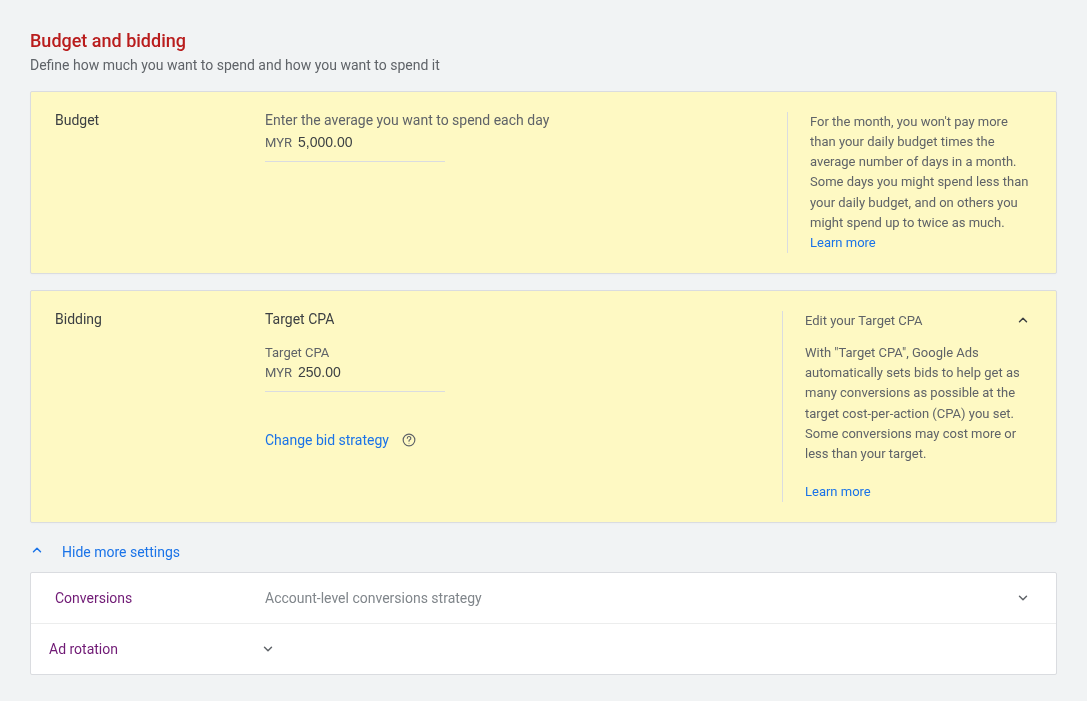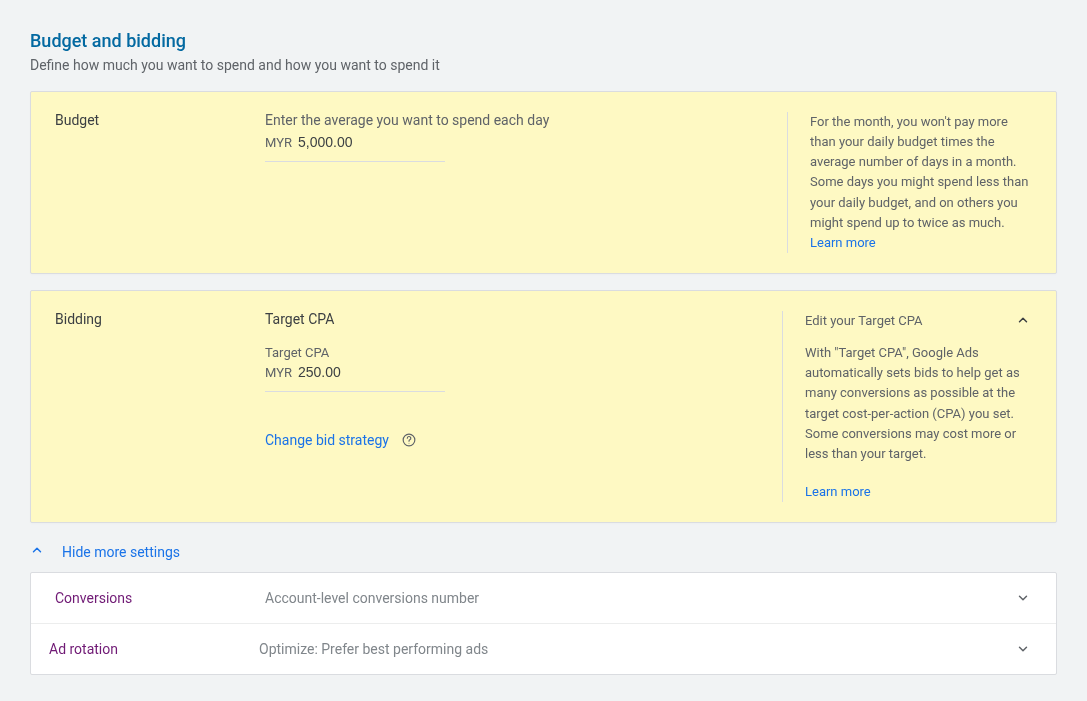--- a/index.html
+++ b/index.html
@@ -14,21 +14,21 @@
       font-size: 14px;
       padding: 30px;
       width: 1087px;
     }
     .page-header {
       margin-bottom: 18px;
     }
     .page-title {
       font-size: 18px;
       font-weight: 500;
-      color: #0369a1;
+      color: #b91c1c;
       margin-bottom: 6px;
     }
     .page-subtitle {
       font-size: 14px;
       color: #5f6368;
     }
     .card {
       background: #fef9c3;
       border: 1px solid #dadce0;
       border-radius: 2px;
@@ -251,29 +251,28 @@
     <svg width="14" height="14" viewBox="0 0 24 24" fill="none" stroke="#1a73e8" stroke-width="2.5" stroke-linecap="round" stroke-linejoin="round">
       <polyline points="18 15 12 9 6 15"></polyline>
     </svg>
   </span>
   <span>Hide more settings</span>
 </div>
 
 <div class="collapsed-list">
   <div class="collapsed-row">
     <div class="collapsed-label">Conversions</div>
-    <div class="collapsed-value">Account-level conversions number</div>
+    <div class="collapsed-value">Account-level conversions strategy</div>
     <span class="chevron-down">
       <svg width="14" height="14" viewBox="0 0 24 24" fill="none" stroke="#5f6368" stroke-width="2.5" stroke-linecap="round" stroke-linejoin="round">
         <polyline points="6 9 12 15 18 9"></polyline>
       </svg>
     </span>
   </div>
   <div class="collapsed-row">
     <div class="collapsed-label">Ad rotation</div>
-    <div class="collapsed-value">Optimize: Prefer best performing ads</div>
     <span class="chevron-down">
       <svg width="14" height="14" viewBox="0 0 24 24" fill="none" stroke="#5f6368" stroke-width="2.5" stroke-linecap="round" stroke-linejoin="round">
         <polyline points="6 9 12 15 18 9"></polyline>
       </svg>
     </span>
   </div>
 </div>
 
 </body></html>

